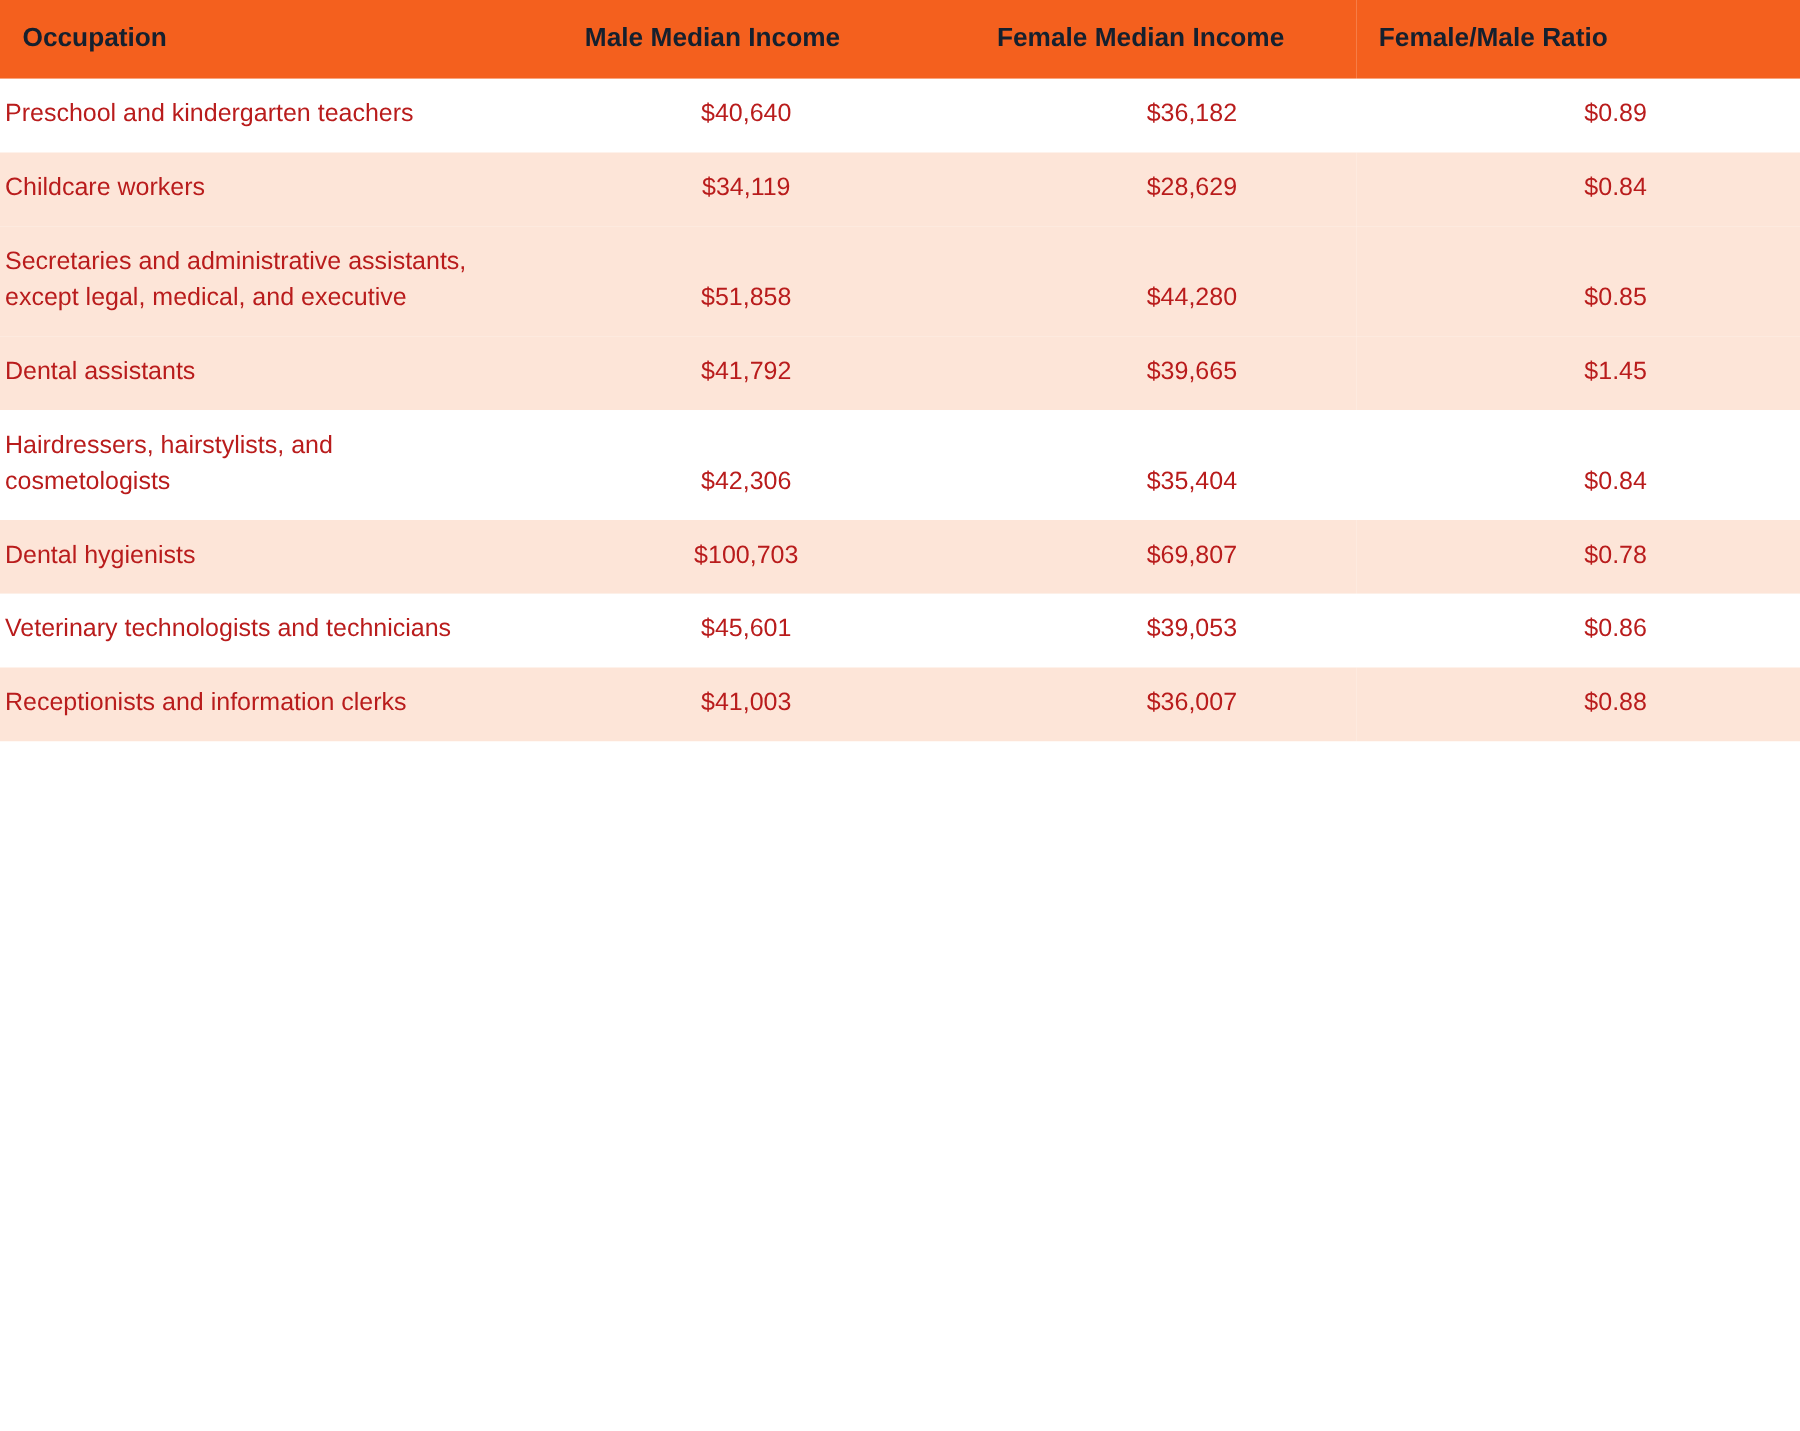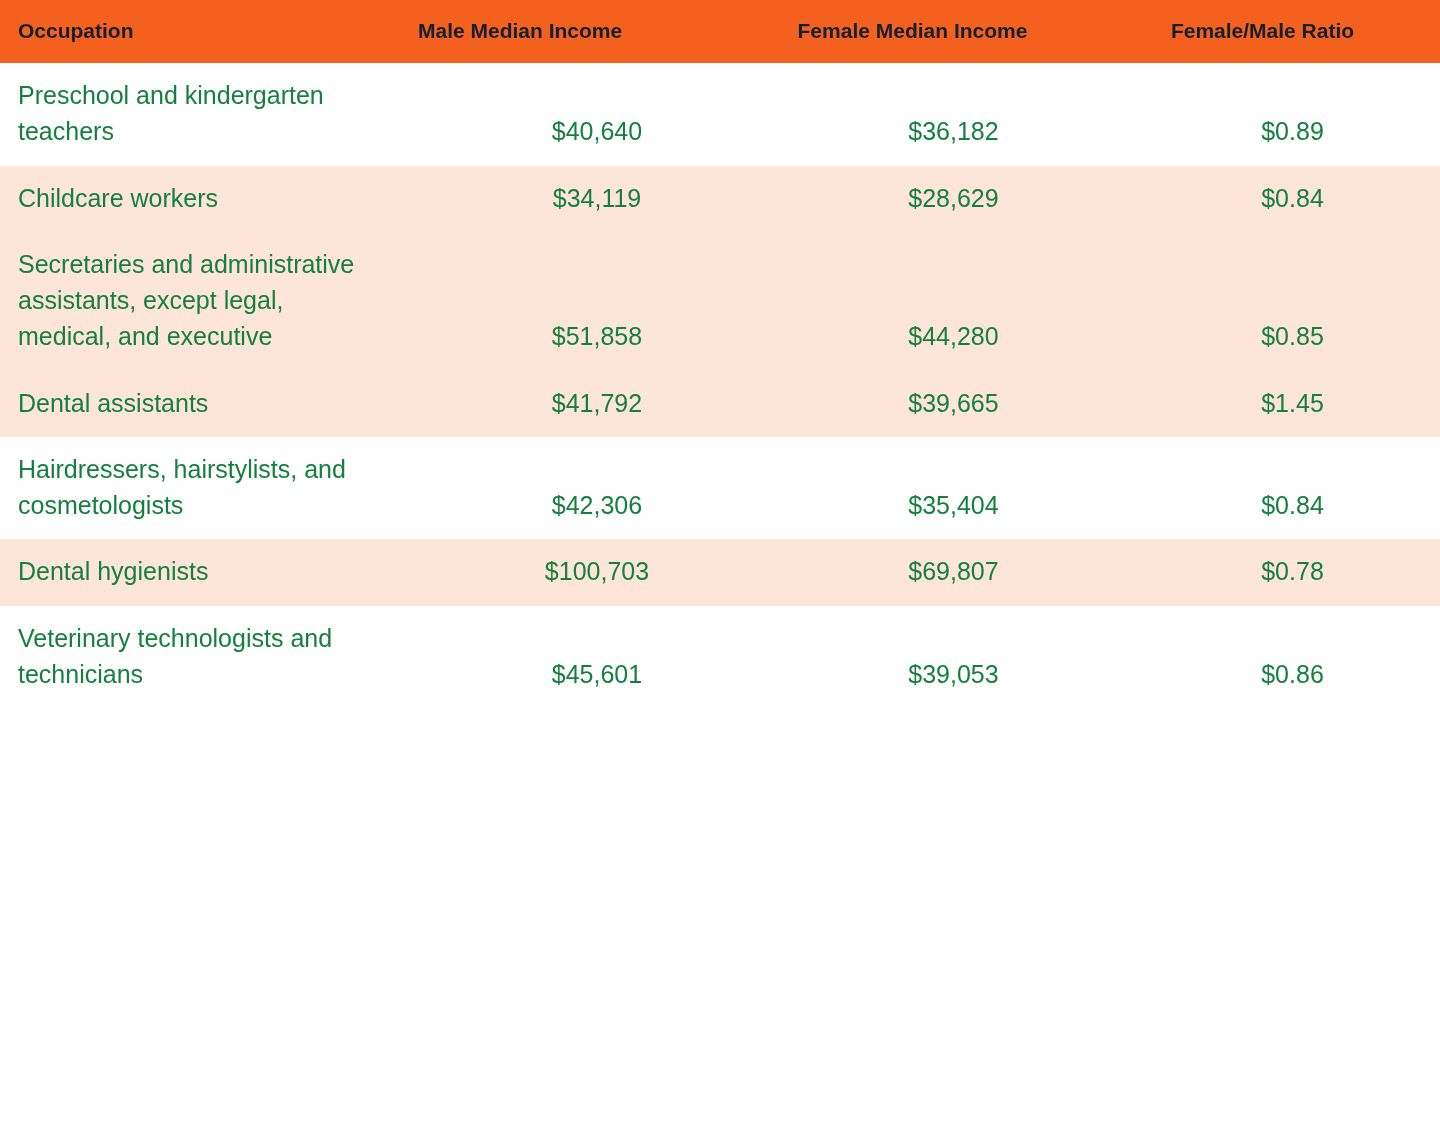--- a/index.html
+++ b/index.html
@@ -30,29 +30,29 @@
     background: #f4601e;
     color: #15202e;
     font-size: 21px;
     font-weight: bold;
     padding: 18px 18px 20px 18px;
     text-align: left;
     line-height: 1.2;
     white-space: nowrap;
   }
   thead th.th-occupation { padding-left: 18px; }
-  thead th.th-male { text-align: left; }
+  thead th.th-male { text-align: center; }
   thead th.th-female { text-align: center; }
-  thead th.th-ratio { text-align: center; }
+  thead th.th-ratio { }
 
   tbody td {
-    font-size: 25px;
-    color: #15803d;
+    font-size: 20px;
+    color: #b91c1c;
     vertical-align: bottom;
-    padding: 14px 18px 16px 18px;
+    padding: 14px 18px 16px 4px;
     line-height: 1.45;
   }
   tbody tr.odd-row td {
     background: #ffffff;
   }
   tbody tr.even-row td {
     background: #fde5d8;
   }
   td.cell-occupation {
     text-align: left;
@@ -119,15 +119,21 @@
         <td class="cell-num cell-male">$100,703</td>
         <td class="cell-num cell-female">$69,807</td>
         <td class="cell-num cell-ratio">$0.78</td>
       </tr>
       <tr class="odd-row">
         <td class="cell-occupation">Veterinary technologists and technicians</td>
         <td class="cell-num cell-male">$45,601</td>
         <td class="cell-num cell-female">$39,053</td>
         <td class="cell-num cell-ratio">$0.86</td>
       </tr>
+      <tr class="even-row">
+        <td class="cell-occupation">Receptionists and information clerks</td>
+        <td class="cell-num cell-male">$41,003</td>
+        <td class="cell-num cell-female">$36,007</td>
+        <td class="cell-num cell-ratio">$0.88</td>
+      </tr>
     </tbody>
   </table>
 </div>
 
 </body></html>

